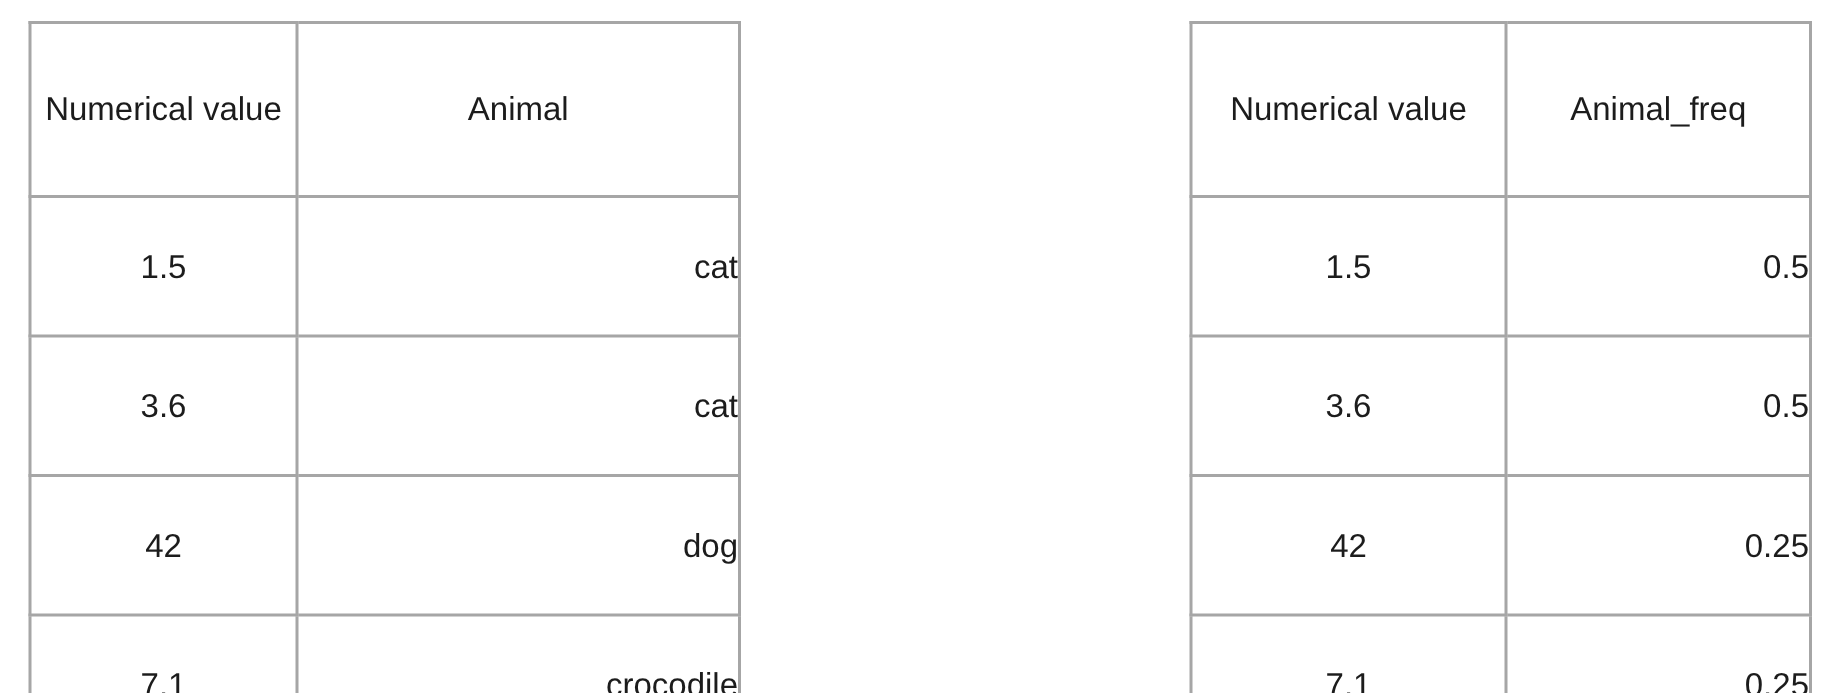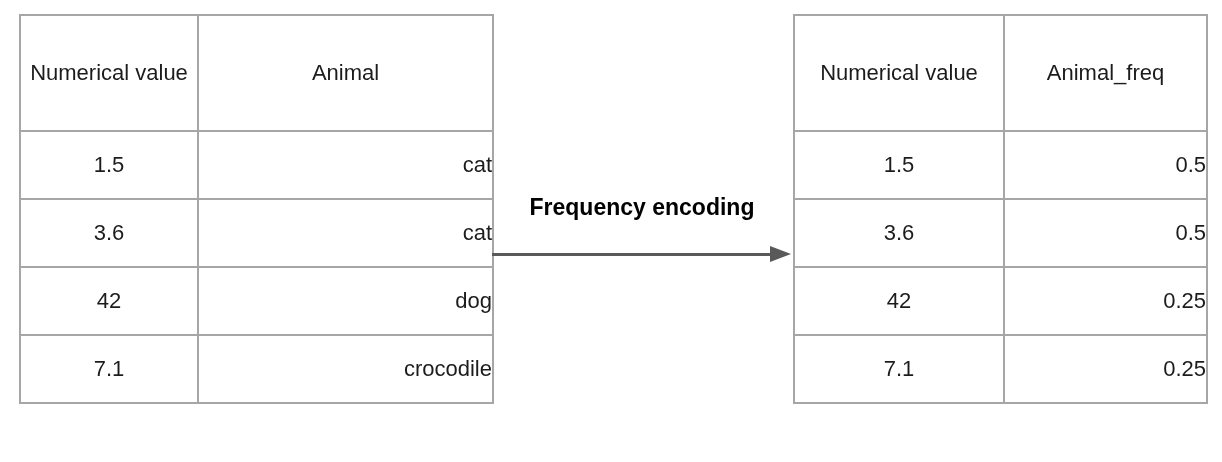--- a/index.html
+++ b/index.html
@@ -34,21 +34,21 @@
     left: 19px;
     top: 14px;
     width: 473px;
   }
   .right-table {
     left: 793px;
     top: 14px;
     width: 413px;
   }
   tr.header-row { height: 116px; }
-  tr.data-row   { height: 68px; }
+  tr.data-row   { height: 93px; }
   .cell-center { text-align: center; padding: 0 8px; }
   .cell-left   { text-align: right; padding: 0 0 0 16px; }
   .left-table  col.c1 { width: 178px; }
   .left-table  col.c2 { width: 295px; }
   .right-table col.c1 { width: 210px; }
   .right-table col.c2 { width: 203px; }
   .header-cell { line-height: 1.35; }
 
   .transform-group {
     position: absolute;
@@ -121,27 +121,20 @@
         <td class="cell-center">42</td>
         <td class="cell-left">dog</td>
       </tr>
       <tr class="data-row">
         <td class="cell-center">7.1</td>
         <td class="cell-left">crocodile</td>
       </tr>
     </tbody>
   </table>
 
-  <div class="transform-group">
-    <div class="transform-label">Frequency encoding</div>
-    <div class="arrow">
-      <div class="shaft"></div>
-      <div class="head"></div>
-    </div>
-  </div>
 
   <table class="data-table right-table">
     <colgroup>
         <col class="c1">
         <col class="c2">
       </colgroup>
     <tbody>
       <tr class="header-row">
         <th class="cell-center header-cell">Numerical value</th>
         <th class="cell-center header-cell">Animal_freq</th>

